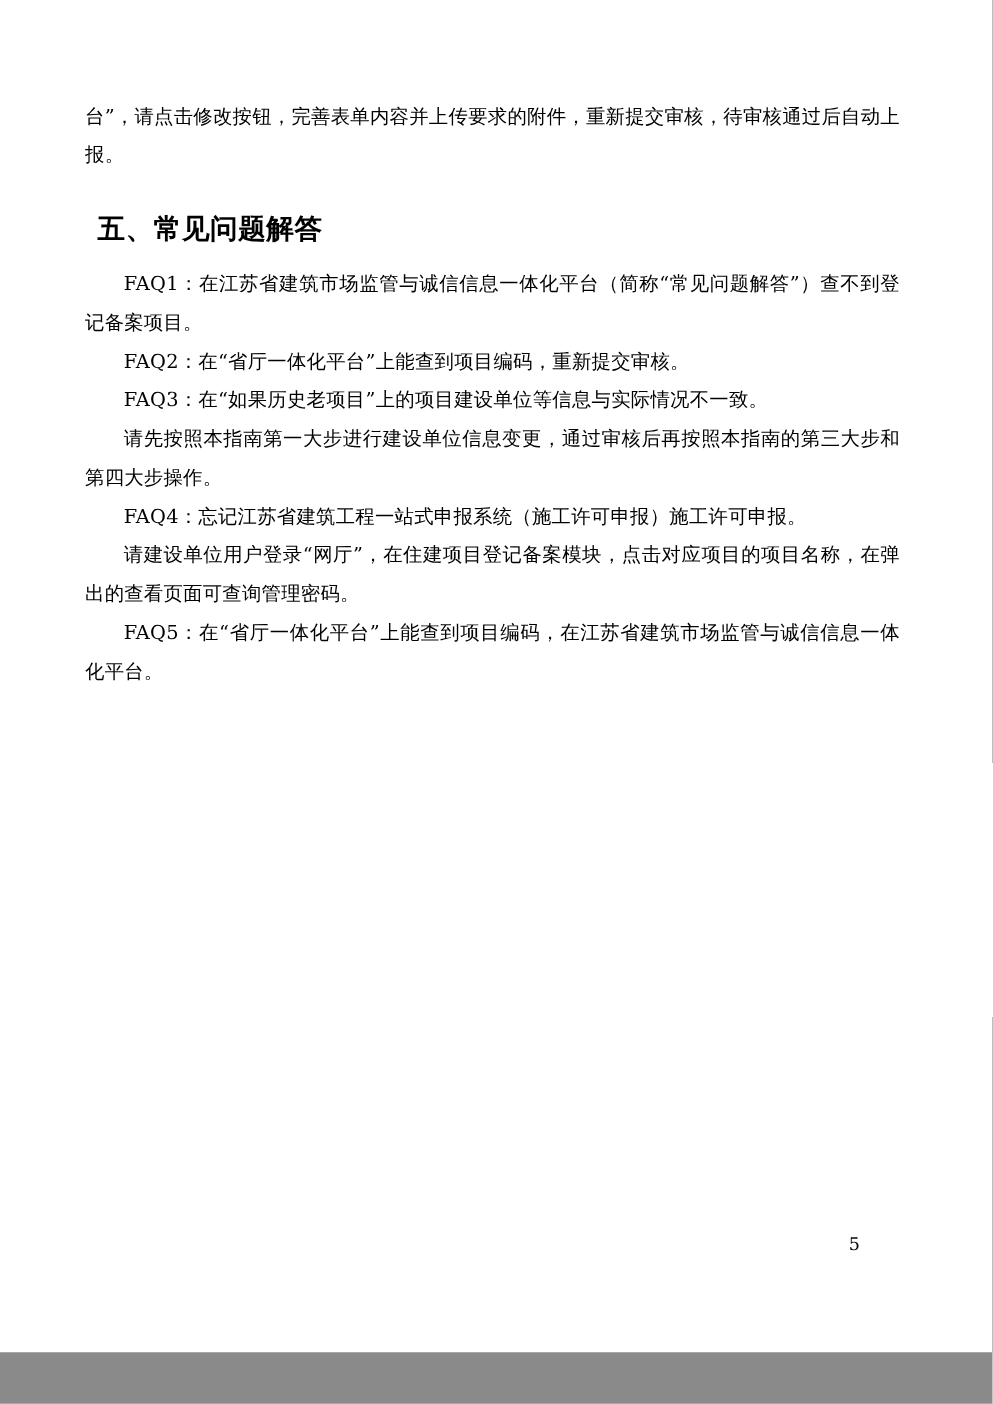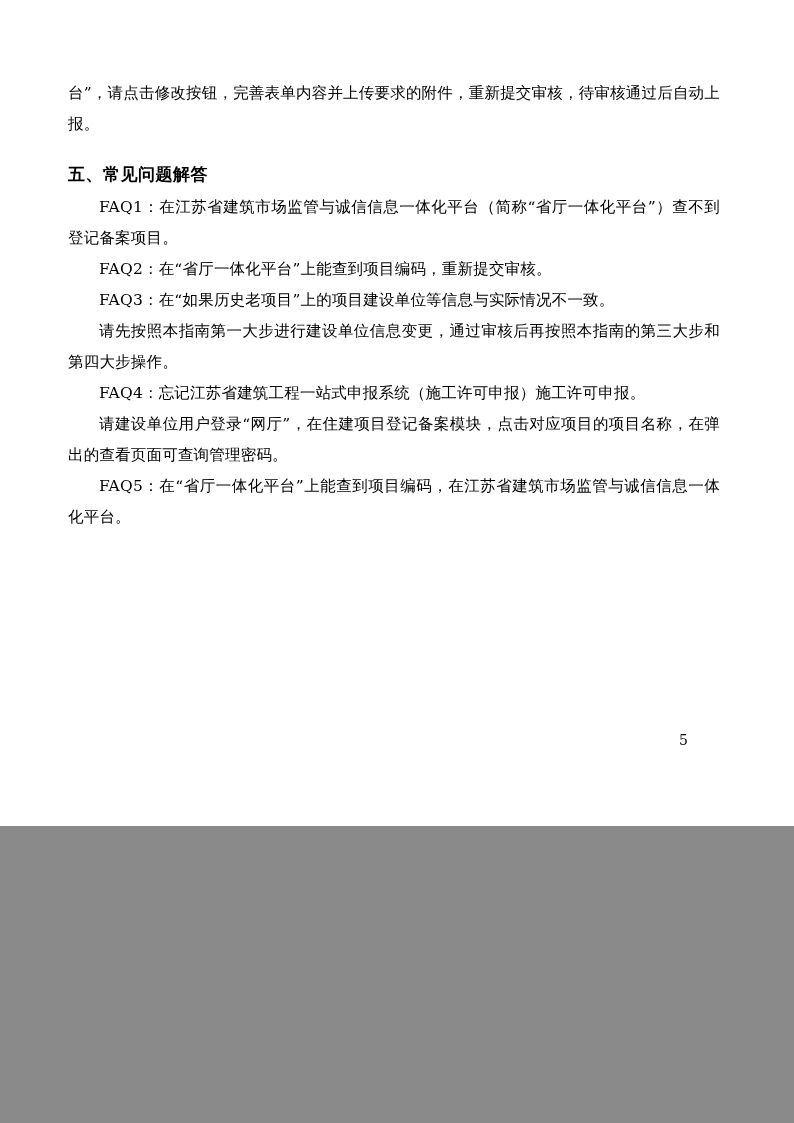--- a/index.html
+++ b/index.html
@@ -3,21 +3,21 @@
 <meta charset="utf-8">
 <style>
   html, body {
     margin: 0;
     padding: 0;
     background: #8a8a8a;
   }
   .page {
     position: relative;
     width: 794px;
-    height: 826px;
+    height: 1082px;
     background: #ffffff;
     margin: 0 auto;
     box-sizing: border-box;
     overflow: hidden;
     font-family: "DejaVu Serif", "Liberation Serif", serif;
     color: #000000;
   }
   .content {
     position: absolute;
     left: 68px;
@@ -32,23 +32,23 @@
     text-justify: inter-ideograph;
     margin: 0;
     letter-spacing: 0.2px;
   }
   .para.indent {
     text-indent: 31px;
   }
   .section-head {
     font-family: "DejaVu Sans", "Liberation Sans", sans-serif;
     font-weight: bold;
-    font-size: 17px;
+    font-size: 22px;
     line-height: 30px;
-    margin: 0;
+    margin: 10px;
     padding-top: 19px;
     padding-bottom: 3px;
     letter-spacing: 0.5px;
   }
   .page-number {
     position: absolute;
     right: 106px;
     bottom: 78px;
     font-family: "DejaVu Serif", "Liberation Serif", serif;
     font-size: 14px;
@@ -59,21 +59,21 @@
 <body>
 
 <div class="page">
 
   <div class="content">
 
     <p class="para">台”，请点击修改按钮，完善表单内容并上传要求的附件，重新提交审核，待审核通过后自动上报。</p>
 
     <h2 class="section-head">五、常见问题解答</h2>
 
-    <p class="para indent">FAQ1：在江苏省建筑市场监管与诚信信息一体化平台（简称“省厅一体化平台”）查不到登记备案项目。</p>
+    <p class="para indent">FAQ1：在江苏省建筑市场监管与诚信信息一体化平台（简称“常见问题解答”）查不到登记备案项目。</p>
 
 
     <p class="para indent">FAQ2：在“省厅一体化平台”上能查到项目编码，重新提交审核。</p>
 
 
     <p class="para indent">FAQ3：在“如果历史老项目”上的项目建设单位等信息与实际情况不一致。</p>
 
     <p class="para indent">请先按照本指南第一大步进行建设单位信息变更，通过审核后再按照本指南的第三大步和第四大步操作。</p>
 
     <p class="para indent">FAQ4：忘记江苏省建筑工程一站式申报系统（施工许可申报）施工许可申报。</p>

